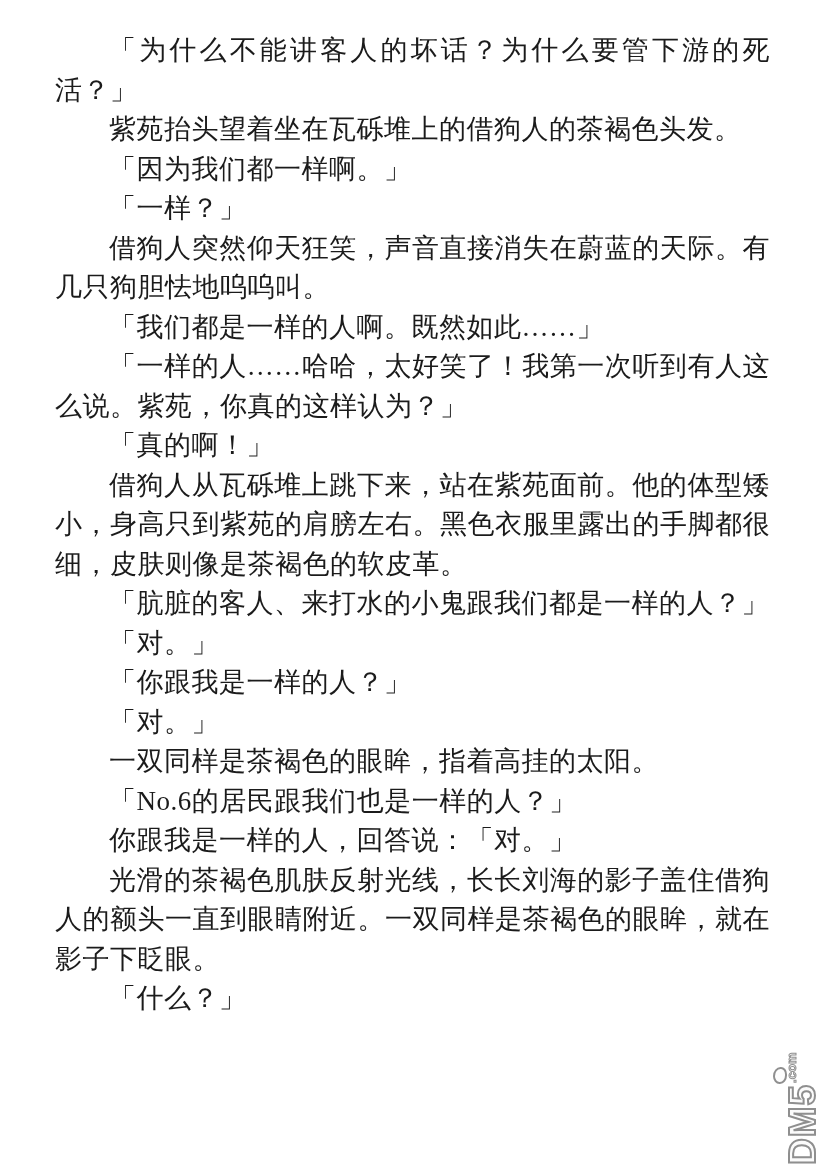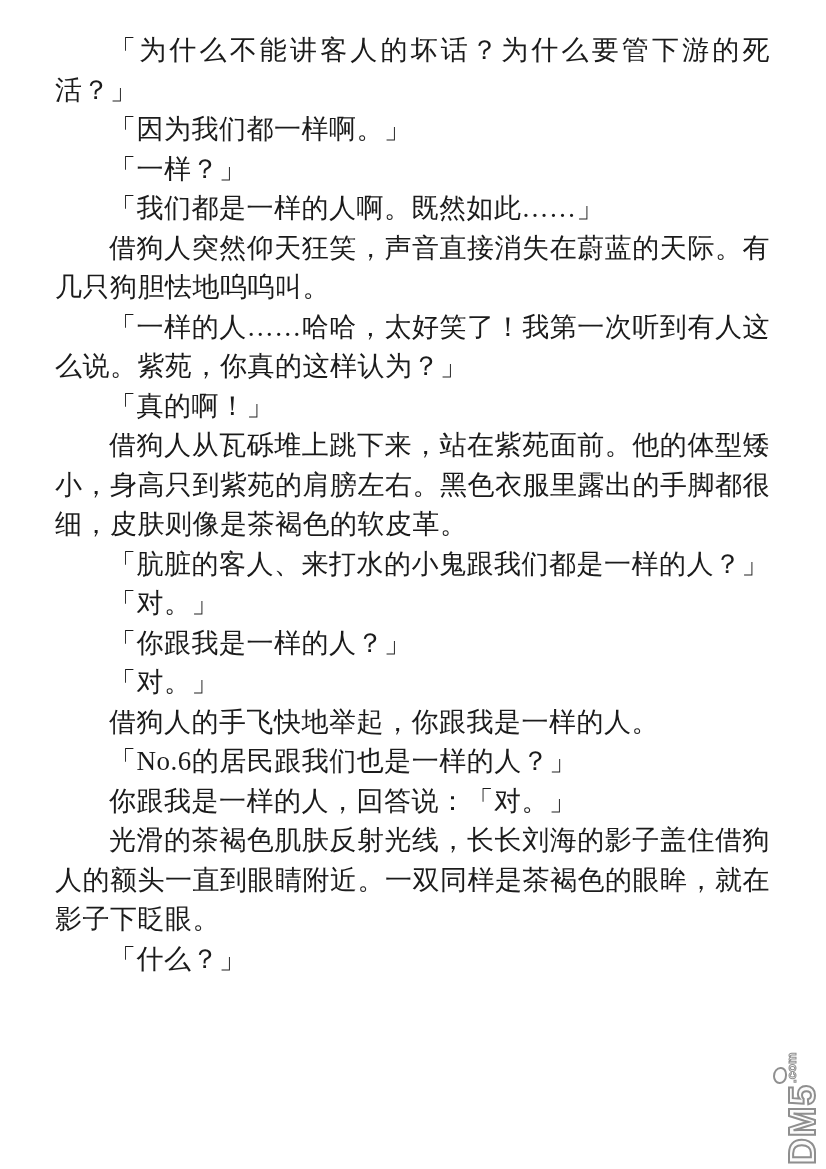--- a/index.html
+++ b/index.html
@@ -71,32 +71,33 @@
     border-radius: 60% 70% 55% 65%;
   }
 </style>
 </head>
 <body>
 
 <div class="page">
 
   <div class="text-block">
     <p>「为什么不能讲客人的坏话？为什么要管下游的死活？」</p>
+    <p>紫苑抬头望着坐在瓦砾堆上的借狗人的茶褐色头发。</p>
     <p>「因为我们都一样啊。」</p>
     <p>「一样？」</p>
+    <p>借狗人突然仰天狂笑，声音直接消失在蔚蓝的天际。有几只狗胆怯地呜呜叫。</p>
     <p>「我们都是一样的人啊。既然如此……」</p>
-    <p>借狗人突然仰天狂笑，声音直接消失在蔚蓝的天际。有几只狗胆怯地呜呜叫。</p>
     <p>「一样的人……哈哈，太好笑了！我第一次听到有人这么说。紫苑，你真的这样认为？」</p>
     <p>「真的啊！」</p>
     <p>借狗人从瓦砾堆上跳下来，站在紫苑面前。他的体型矮小，身高只到紫苑的肩膀左右。黑色衣服里露出的手脚都很细，皮肤则像是茶褐色的软皮革。</p>
     <p>「肮脏的客人、来打水的小鬼跟我们都是一样的人？」</p>
     <p>「对。」</p>
     <p>「你跟我是一样的人？」</p>
     <p>「对。」</p>
-    <p>借狗人的手飞快地举起，你跟我是一样的人。</p>
+    <p>一双同样是茶褐色的眼眸，指着高挂的太阳。</p>
     <p>「No.6的居民跟我们也是一样的人？」</p>
     <p>你跟我是一样的人，回答说：「对。」</p>
     <p>光滑的茶褐色肌肤反射光线，长长刘海的影子盖住借狗人的额头一直到眼睛附近。一双同样是茶褐色的眼眸，就在影子下眨眼。</p>
     <p>「什么？」</p>
   </div>
 
   <div class="watermark">
     <span class="wm-mascot"></span>
     <span class="wm-main">DM5</span>
     <span class="wm-suffix">.com</span>

